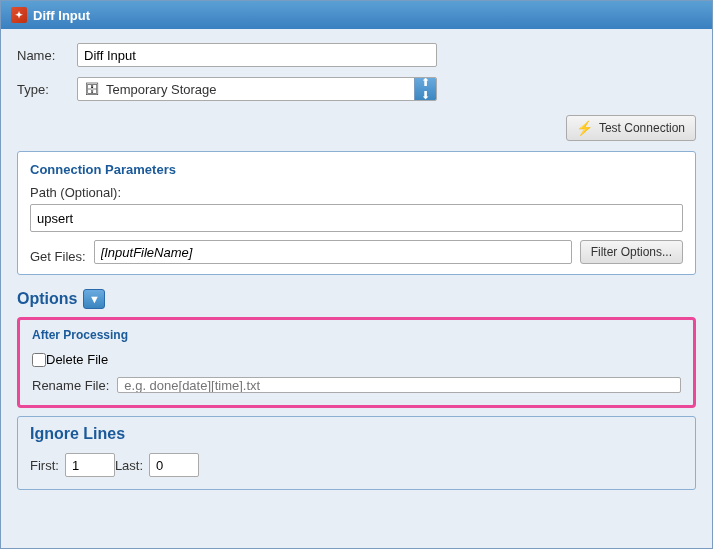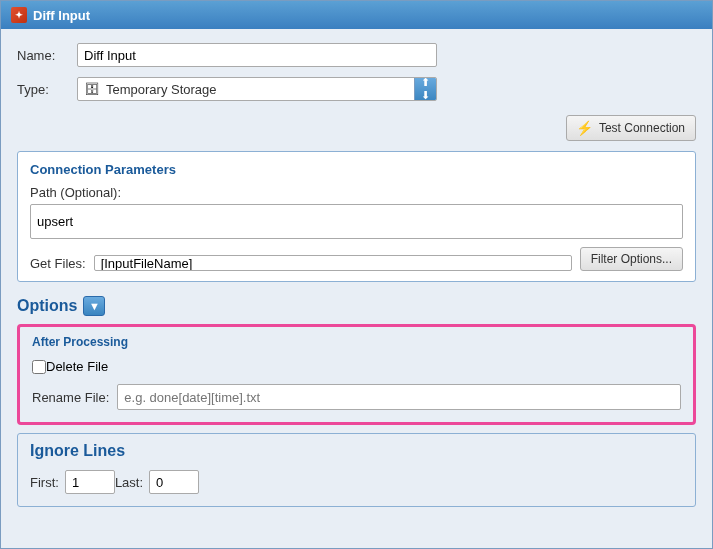--- a/index.html
+++ b/index.html
@@ -143,43 +143,44 @@
     }
 
     .field-label {
       font-size: 13px;
       color: #333;
       margin-bottom: 4px;
     }
 
     .full-input {
       width: 100%;
-      height: 35px;
+      height: 28px;
       border: 1px solid #aaa;
       background: white;
       padding: 2px 6px;
       font-size: 13px;
       border-radius: 2px;
     }
 
     .get-files-row {
       display: flex;
       align-items: flex-end;
       gap: 8px;
       margin-top: 8px;
     }
 
     .get-files-input {
       flex: 1;
-      height: 16px;
+      height: 24px;
       border: 1px solid #aaa;
       background: white;
       padding: 2px 6px;
       font-size: 13px;
       border-radius: 2px;
+      font-style: italic;
     }
 
     .filter-btn {
       background: linear-gradient(to bottom, #f5f5f5, #e0e0e0);
       border: 1px solid #aaa;
       border-radius: 3px;
       padding: 4px 10px;
       font-size: 12px;
       cursor: pointer;
       color: #333;
@@ -248,21 +249,21 @@
     }
 
     .rename-label {
       font-size: 13px;
       color: #333;
       white-space: nowrap;
     }
 
     .rename-input {
       flex: 1;
-      height: 26px;
+      height: 16px;
       border: 1px solid #aaa;
       background: white;
       padding: 2px 6px;
       font-size: 13px;
       border-radius: 2px;
       color: #aaa;
     }
 
     .ignore-lines-section {
       border: 1px solid #8cb0d4;

